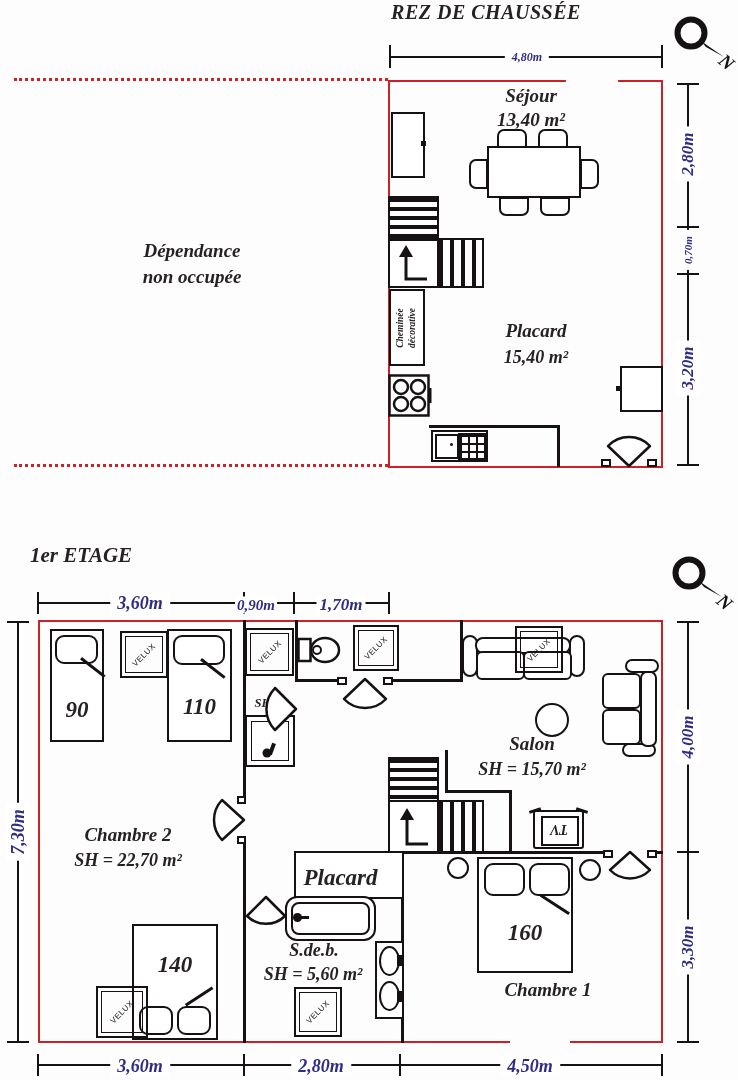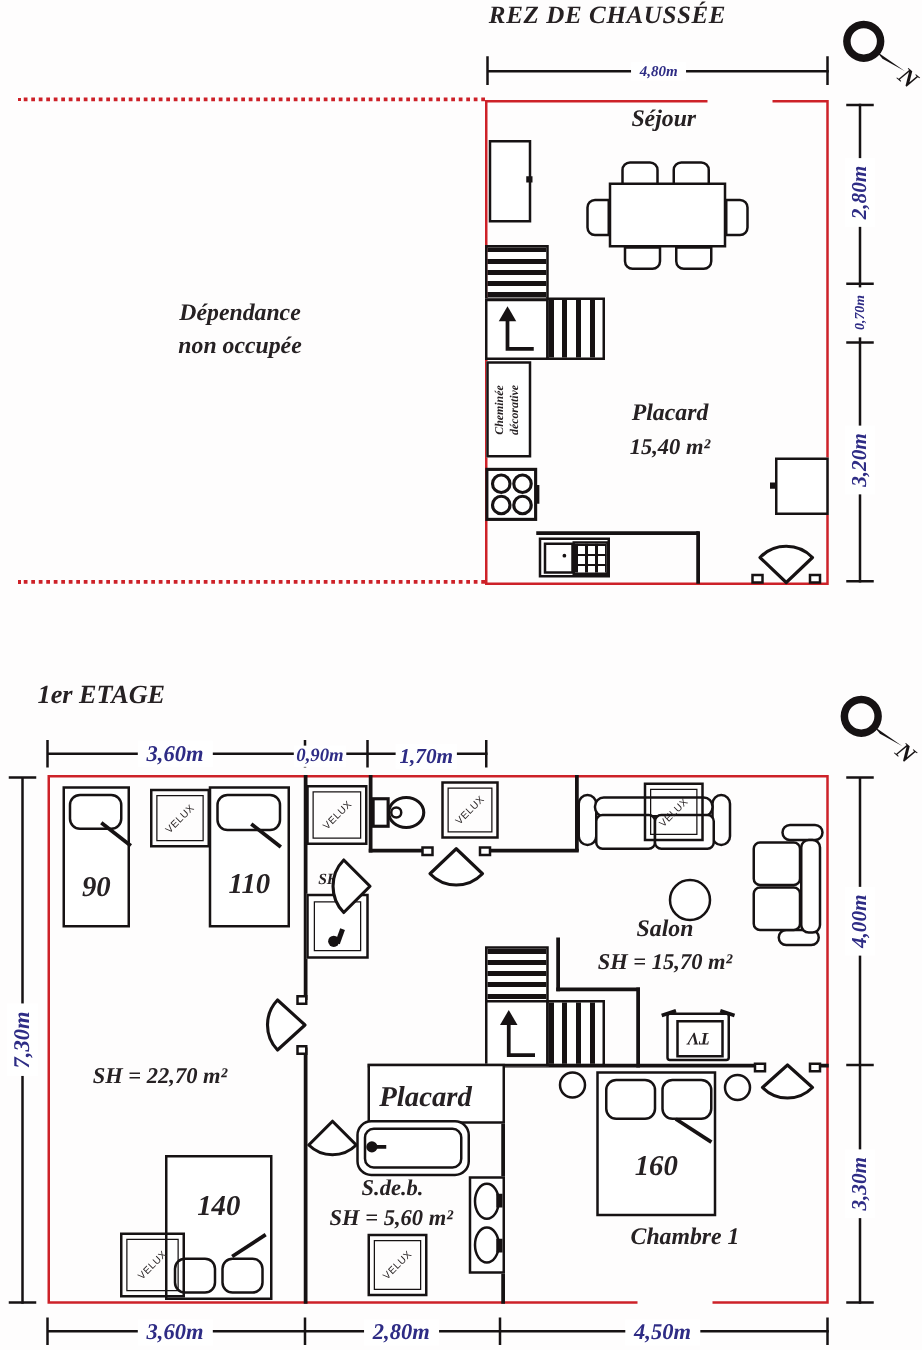--- a/index.html
+++ b/index.html
@@ -53,20 +53,21 @@
   <div class="reddot" style="left:14px;top:78px;width:374px;"></div>
   <div class="reddot" style="left:14px;top:464px;width:374px;"></div>
 
   <div class="redbox" style="left:388px;top:80px;width:275px;height:388px;"></div>
   <div class="gap" style="left:566px;top:76px;width:52px;height:9px;"></div>
 
   <div class="lbl" style="left:112px;top:240px;width:160px;font-size:19px;">Dépendance</div>
   <div class="lbl" style="left:112px;top:266px;width:160px;font-size:19px;">non occupée</div>
 
   <div class="lbl" style="left:461px;top:85px;width:140px;font-size:19px;">Séjour</div>
+  <div class="lbl" style="left:461px;top:109px;width:140px;font-size:19px;">13,40 m²</div>
 
   <div class="furn" style="left:391px;top:112px;width:34px;height:66px;"></div>
   <div class="wall" style="left:421px;top:141px;width:5px;height:5px;"></div>
 
   <div class="furn" style="left:487px;top:146px;width:94px;height:52px;"></div>
   <div class="furn" style="left:497px;top:129px;width:30px;height:19px;border-radius:7px 7px 0 0;"></div>
   <div class="furn" style="left:538px;top:129px;width:30px;height:19px;border-radius:7px 7px 0 0;"></div>
   <div class="furn" style="left:499px;top:197px;width:30px;height:19px;border-radius:0 0 7px 7px;"></div>
   <div class="furn" style="left:540px;top:197px;width:30px;height:19px;border-radius:0 0 7px 7px;"></div>
   <div class="furn" style="left:469px;top:159px;width:19px;height:30px;border-radius:7px 0 0 7px;"></div>
@@ -262,20 +263,21 @@
   </svg>
 
   <div class="fold" style="left:529px;top:809px;width:12px;transform:rotate(-18deg);"></div>
   <div class="fold" style="left:576px;top:809px;width:12px;transform:rotate(18deg);"></div>
   <div class="furn" style="left:533px;top:810px;width:51px;height:39px;border-radius:3px;">
     <div style="position:absolute;left:6px;top:4px;width:34px;height:26px;border:2px solid #161213;"></div>
     <span style="position:absolute;left:50%;top:48%;transform:translate(-50%,-50%) rotate(180deg);
                  font-size:14px;font-weight:bold;font-style:italic;color:#262123;">TV</span>
   </div>
 
+  <div class="lbl" style="left:57px;top:824px;width:142px;font-size:19px;">Chambre 2</div>
   <div class="lbl" style="left:53px;top:850px;width:150px;font-size:18px;">SH = 22,70 m²</div>
 
   <div class="furn" style="left:132px;top:924px;width:86px;height:116px;"></div>
   <div class="pillow" style="left:139px;top:1006px;width:34px;height:29px;"></div>
   <div class="pillow" style="left:177px;top:1006px;width:34px;height:29px;"></div>
   <div class="fold" style="left:183px;top:995px;width:32px;transform:rotate(-33deg);"></div>
   <div class="bednum" style="left:132px;top:952px;width:86px;">140</div>
 
   <div class="furn" style="left:294px;top:851px;width:110px;height:48px;">
     <div class="lbl" style="left:0;top:11px;width:89px;font-size:23px;">Placard</div>

